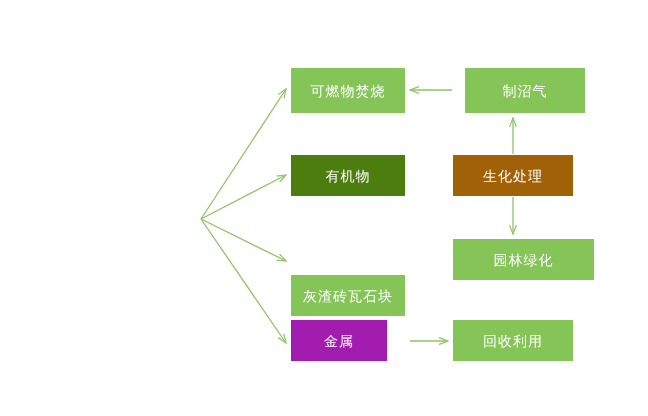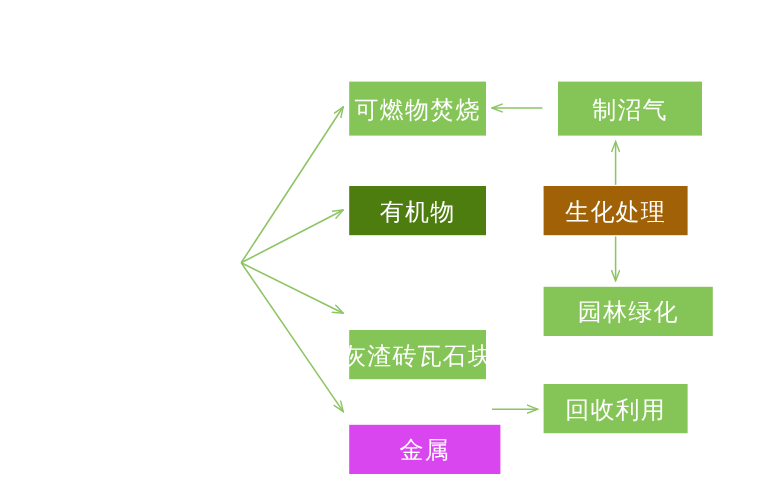--- a/index.html
+++ b/index.html
@@ -29,21 +29,21 @@
     height: 416px;
     pointer-events: none;
   }
   .node {
     position: absolute;
     box-sizing: border-box;
     display: flex;
     align-items: center;
     justify-content: center;
     color: #ffffff;
-    font-size: 20px;
+    font-size: 14px;
     letter-spacing: 1px;
     line-height: 1;
     white-space: nowrap;
     user-select: none;
   }
   .node-label {
     display: block;
     text-align: center;
   }
 </style>
@@ -93,21 +93,21 @@
   </div>
 
   <div class="node" style="left:291px; top:239px; width:114px; height:41px; background:#85c457;margin-top:36px;">
     <span class="node-label">灰渣砖瓦石块</span>
   </div>
 
   <div class="node" style="left:453px; top:239px; width:141px; height:41px; background:#85c457;">
     <span class="node-label">园林绿化</span>
   </div>
 
-  <div class="node" style="left:291px; top:320px; width:126px; height:41px; background:#d946ef;margin-top:34px;">
+  <div class="node" style="left:291px; top:320px; width:96px; height:41px; background:#a21caf;">
     <span class="node-label">金属</span>
   </div>
 
   <div class="node" style="left:453px; top:320px; width:120px; height:41px; background:#85c457;">
     <span class="node-label">回收利用</span>
   </div>
 
 </div>
 
 </body></html>

